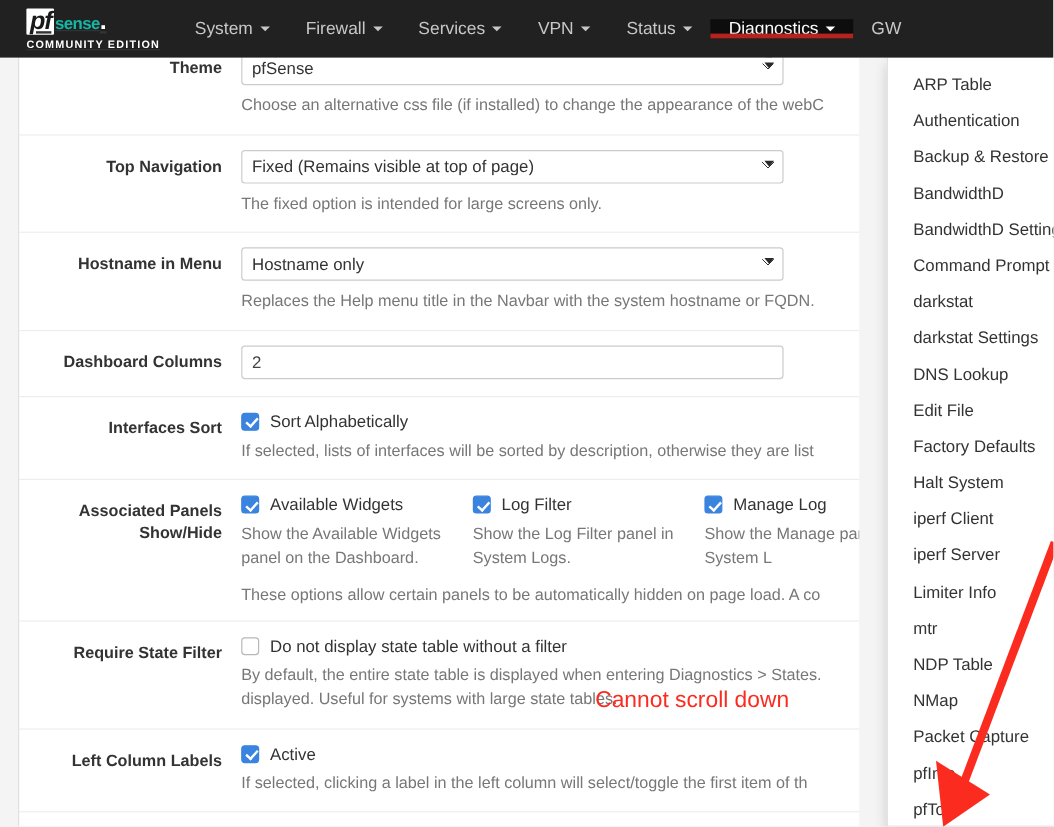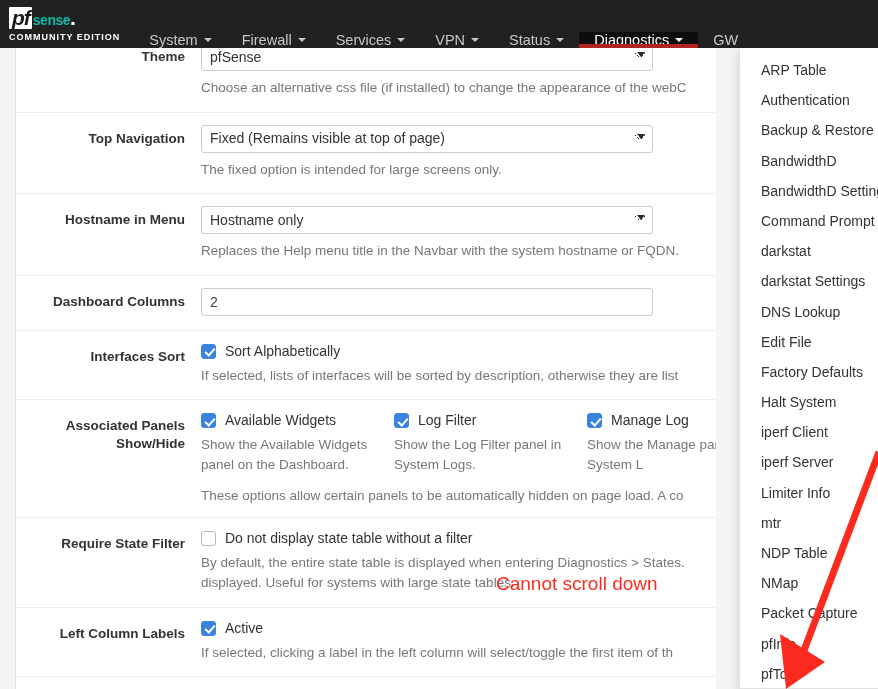--- a/index.html
+++ b/index.html
@@ -16,22 +16,23 @@
 
   
   .navbar {
     position: absolute; top:0; left:0; width:878px; height:48px;
     background:#212121;
     display:flex; align-items:stretch;
     z-index: 40;
   }
   .brand {
     display:flex; flex-direction:column; justify-content:center;
-    padding-left:9px; padding-right:14px;
+    padding-left:22px; padding-right:14px;
     user-select:none;
+    text-decoration:underline;
   }
   .brand-main {
     display:flex; align-items:baseline; line-height:1;
   }
   .brand-pf {
     background:#ffffff; color:#1a1a1a;
     font-weight:bold; font-size:21px;
     padding:0px 2px 1px 3px;
     font-style:italic;
     letter-spacing:-1px;
@@ -39,21 +40,21 @@
   }
   .brand-sense {
     color:#14b8a6; font-weight:bold; font-size:14px;
     letter-spacing:-0.5px; margin-left:1px;
   }
   .brand-dot { color:#ffffff; font-weight:bold; font-size:21px; }
   .brand-sub {
     color:#ffffff; font-size:9px; font-weight:bold;
     letter-spacing:1.0px; margin-top:3px;
   }
-  .nav-items { display:flex; align-items:flex-end; }
+  .nav-items { display:flex; align-items:center; }
   .nav-item {
     display:flex; align-items:center;
     padding:0 15px;
     color:#c7c7c7; font-size:14.5px;
     white-space:nowrap;
     cursor:pointer;
     position:relative;
   }
   .nav-item .caret {
     display:inline-block; margin-left:6px;

